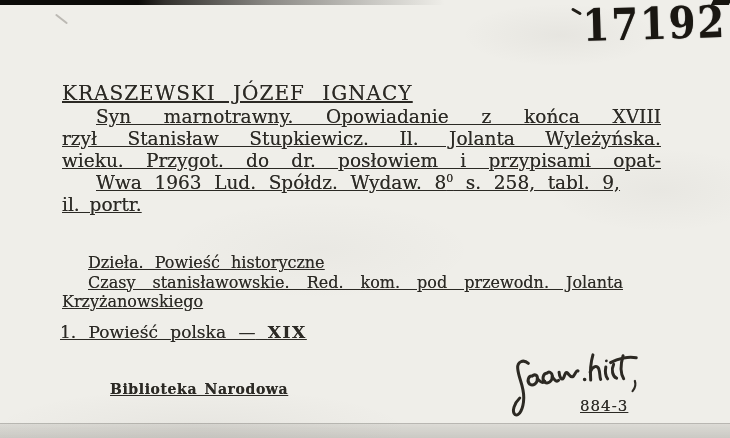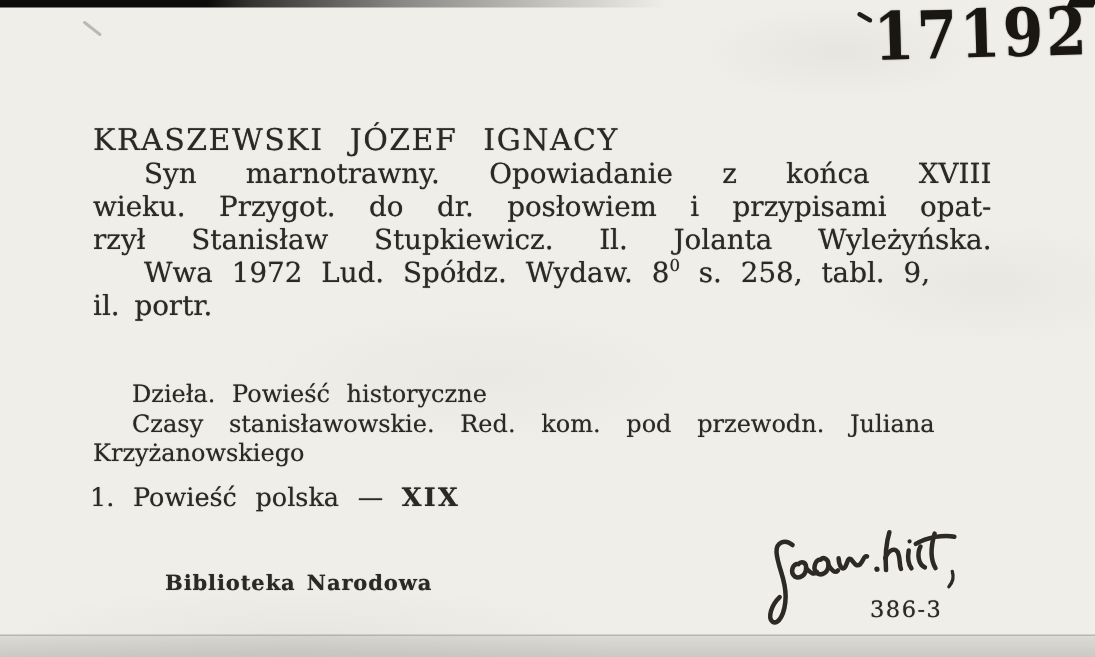--- a/index.html
+++ b/index.html
@@ -41,21 +41,21 @@
   }
   .stamp {
     position: absolute; left: 582px; top: 4px;
     font-size: 44px; font-weight: 700; line-height: 1;
     letter-spacing: 2px; color: #1a1712;
     transform: rotate(-1.6deg) scaleX(0.88);
     transform-origin: left top;
     text-shadow: 0 0 1px rgba(10,8,5,0.55);
   }
   
-  .printed { text-shadow: 0 0 0.6px rgba(43,41,36,0.65); }
+  .printed { text-shadow: 0 0 0.6px rgba(43,41,36,0.65); text-decoration: underline; }
   .heading {
     position: absolute; left: 62px; top: 82px;
     font-size: 20px; letter-spacing: 1px; word-spacing: 10px; line-height: 22px;
   }
   .body-block {
     position: absolute; left: 62px; top: 106px; width: 599px;
     font-size: 18.5px; line-height: 22px; word-spacing: 4px;
   }
   .bl { min-height: 22px; }
   .j { text-align: justify; text-align-last: justify; }
@@ -99,42 +99,42 @@
   <div class="corner-mark"></div>
   <div class="scratch"></div>
 
   <div class="stamp-tick"></div>
   <div class="stamp">17192</div>
 
   <div class="heading printed">KRASZEWSKI JÓZEF IGNACY</div>
 
   <div class="body-block printed">
     <div class="bl j i34">Syn marnotrawny. Opowiadanie z końca XVIII</div>
+    <div class="bl j">rzył Stanisław Stupkiewicz. Il. Jolanta Wyleżyńska.</div>
     <div class="bl j">wieku. Przygot. do dr. posłowiem i przypisami opat-</div>
-    <div class="bl j">rzył Stanisław Stupkiewicz. Il. Jolanta Wyleżyńska.</div>
-    <div class="bl j imprint-line"><span>Wwa 1972 Lud. Spółdz. Wydaw. 8</span><sup>0</sup><span> s. 258, tabl. 9,</span></div>
+    <div class="bl j imprint-line"><span>Wwa 1963 Lud. Spółdz. Wydaw. 8</span><sup>0</sup><span> s. 258, tabl. 9,</span></div>
     <div class="bl">il. portr.</div>
   </div>
 
   <div class="series-block printed">
     <div class="i26">Dzieła. Powieść historyczne</div>
-    <div class="series-l2">Czasy stanisławowskie. Red. kom. pod przewodn. Juliana</div>
+    <div class="series-l2">Czasy stanisławowskie. Red. kom. pod przewodn. Jolanta</div>
     <div>Krzyżanowskiego</div>
   </div>
 
   <div class="subject printed">
     <span>1. Powieść polska —</span>
     <span class="century">XIX</span>
   </div>
 
   <div class="footer-left printed">
     <div>Biblioteka Narodowa</div>
   </div>
 
-  <div class="shelf printed">386-3</div>
+  <div class="shelf printed">884-3</div>
 
   <svg class="handwriting" width="155" height="66" viewBox="0 0 155 66" title="pow. hist.">
     <g stroke="#17140e" stroke-width="3" fill="none" stroke-linecap="round" stroke-linejoin="round" opacity="0.9" transform="rotate(-4 77 33)">
       <path d="M30,8 C25,3 19,6 19,12 C19,22 24,30 23,42 C22,53 17,61 13,58 C10,55 13,47 19,42"></path>
       <path d="M33,21 C29,20 27,26 30,29 C33,31 38,29 38,23 C38,20 35,19 33,21"></path>
       <path d="M38,24 C41,28 43,29 45,27"></path>
       <path d="M48,19 C44,19 42,25 45,28 C48,30 53,28 53,22 C53,19 50,17 48,19"></path>
       <path d="M53,23 C55,27 57,29 59,27"></path>
       <path d="M60,19 C60,24 62,28 64,25 C66,22 66,19 68,20 C70,22 71,26 74,24 C77,21 77,18 79,19"></path>
       <circle cx="85" cy="28" r="1.8" fill="#17140e" stroke="none"></circle>

